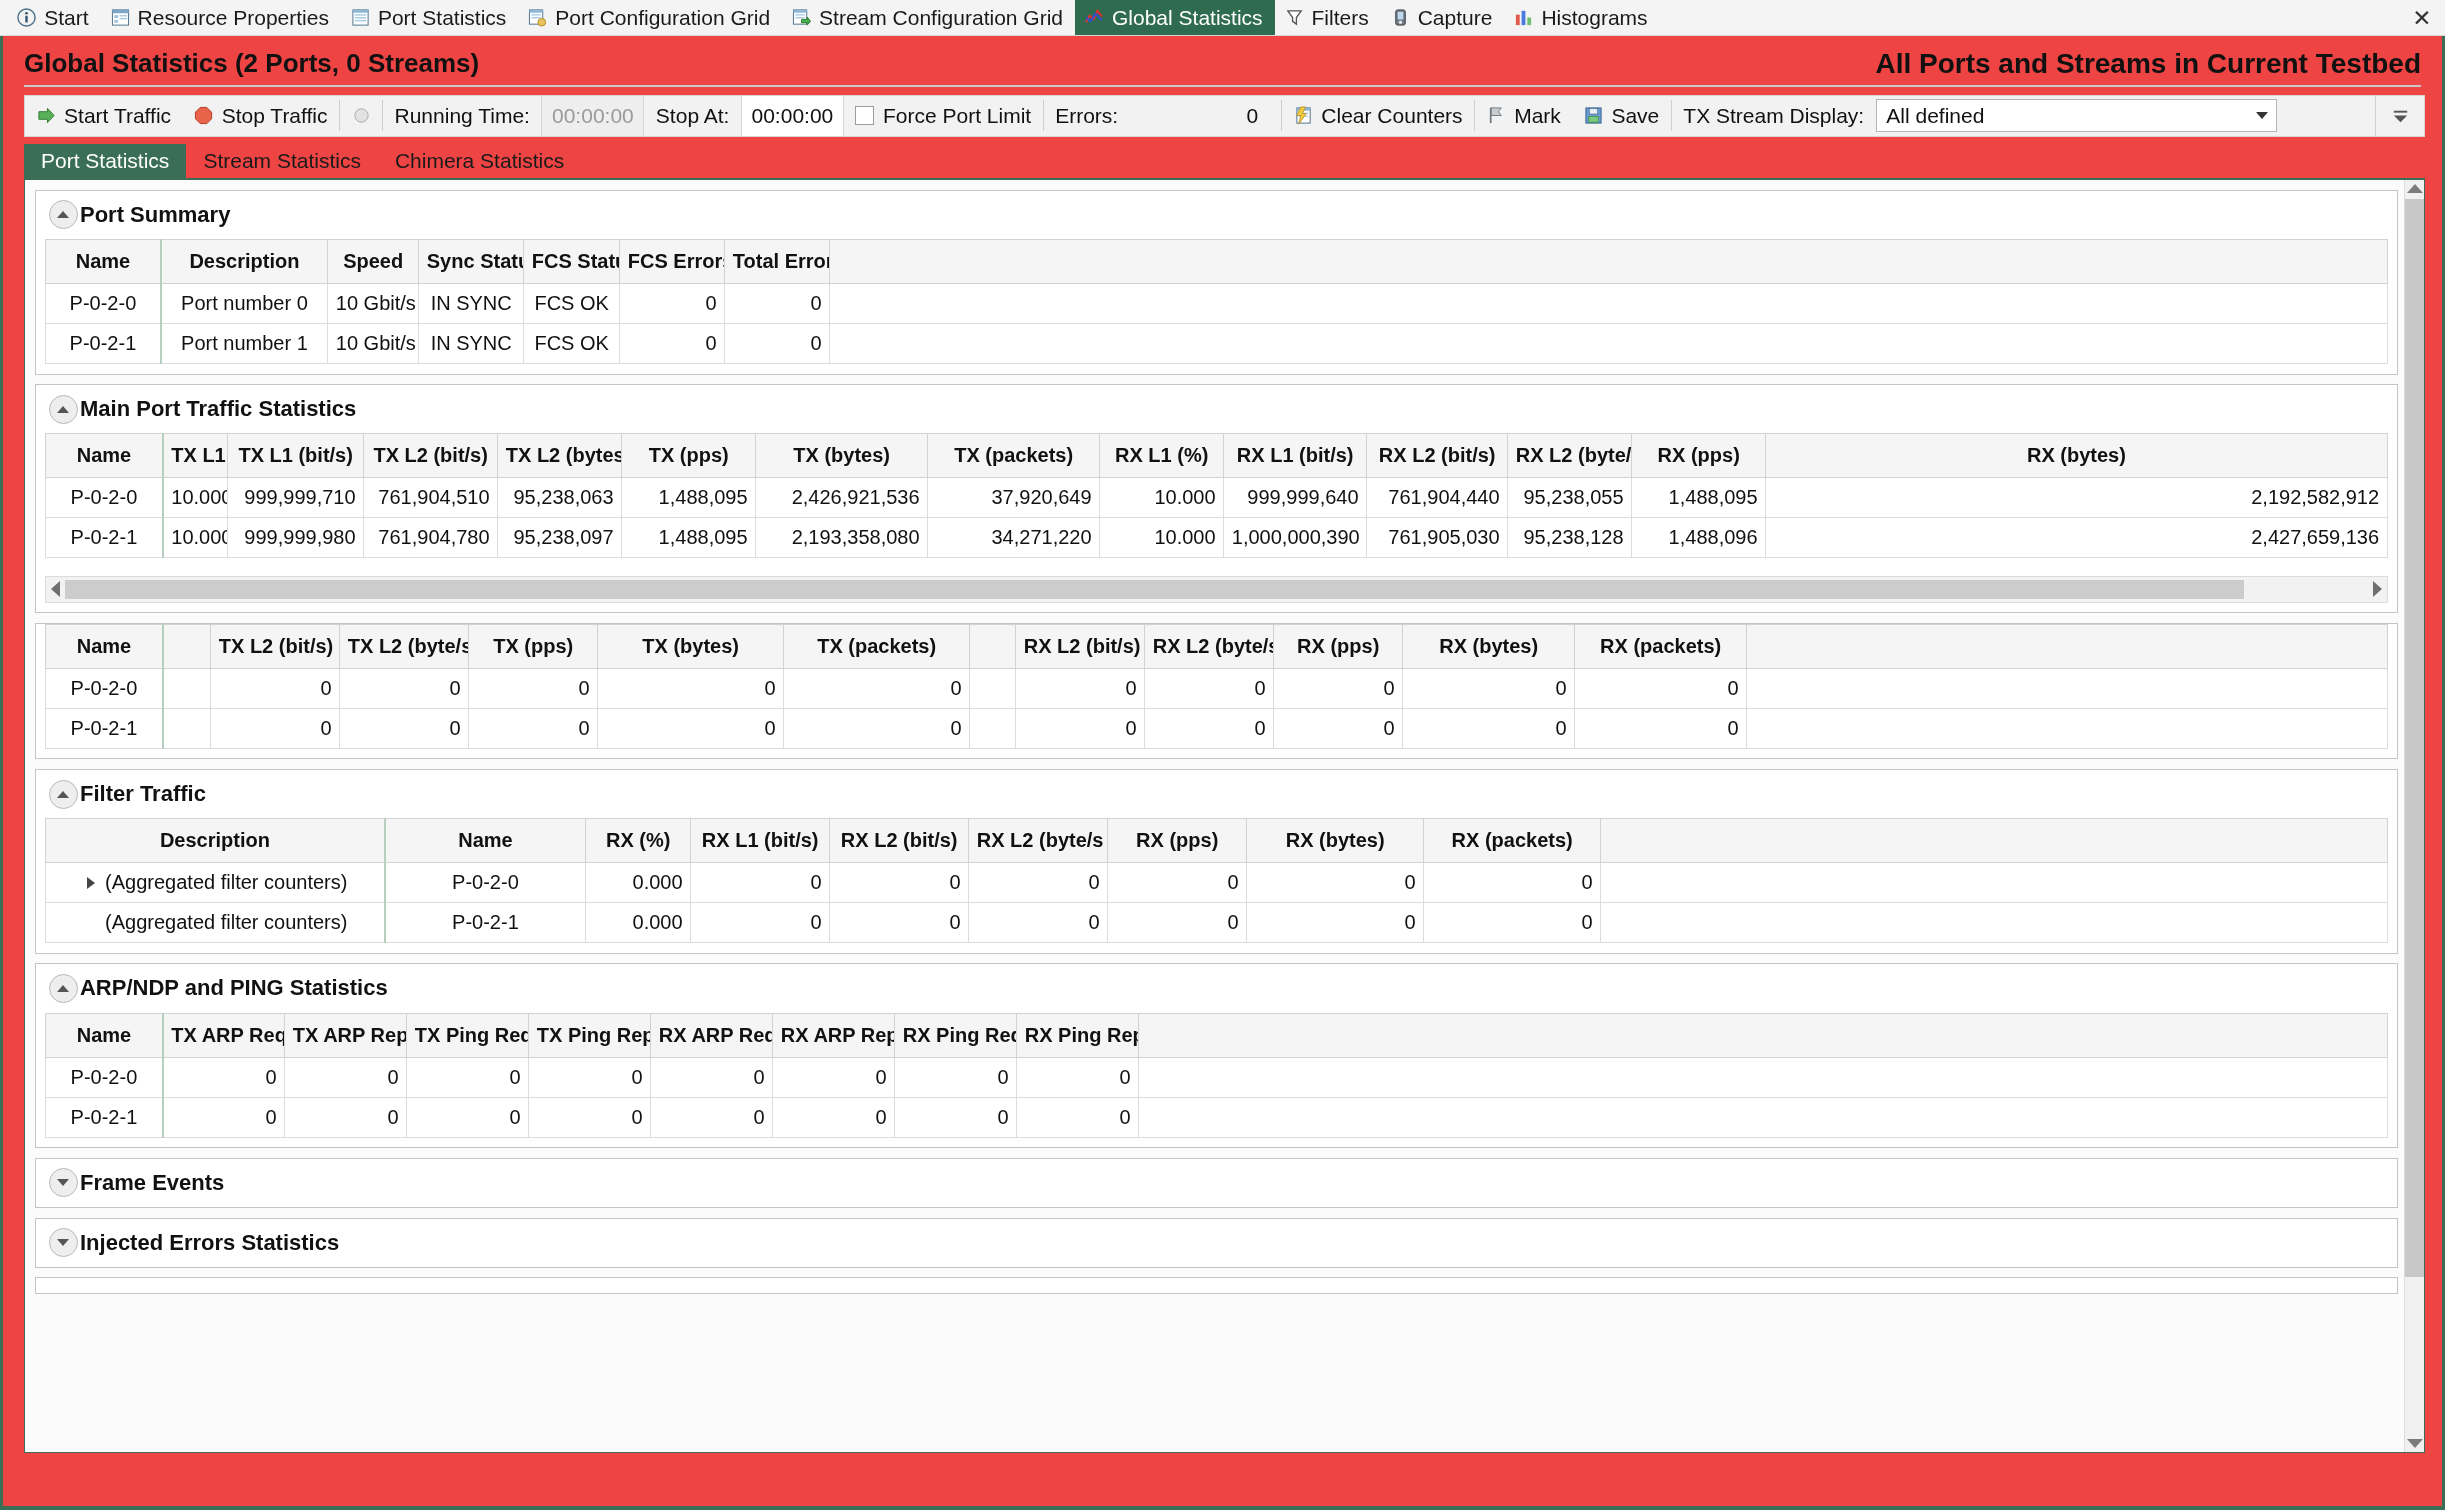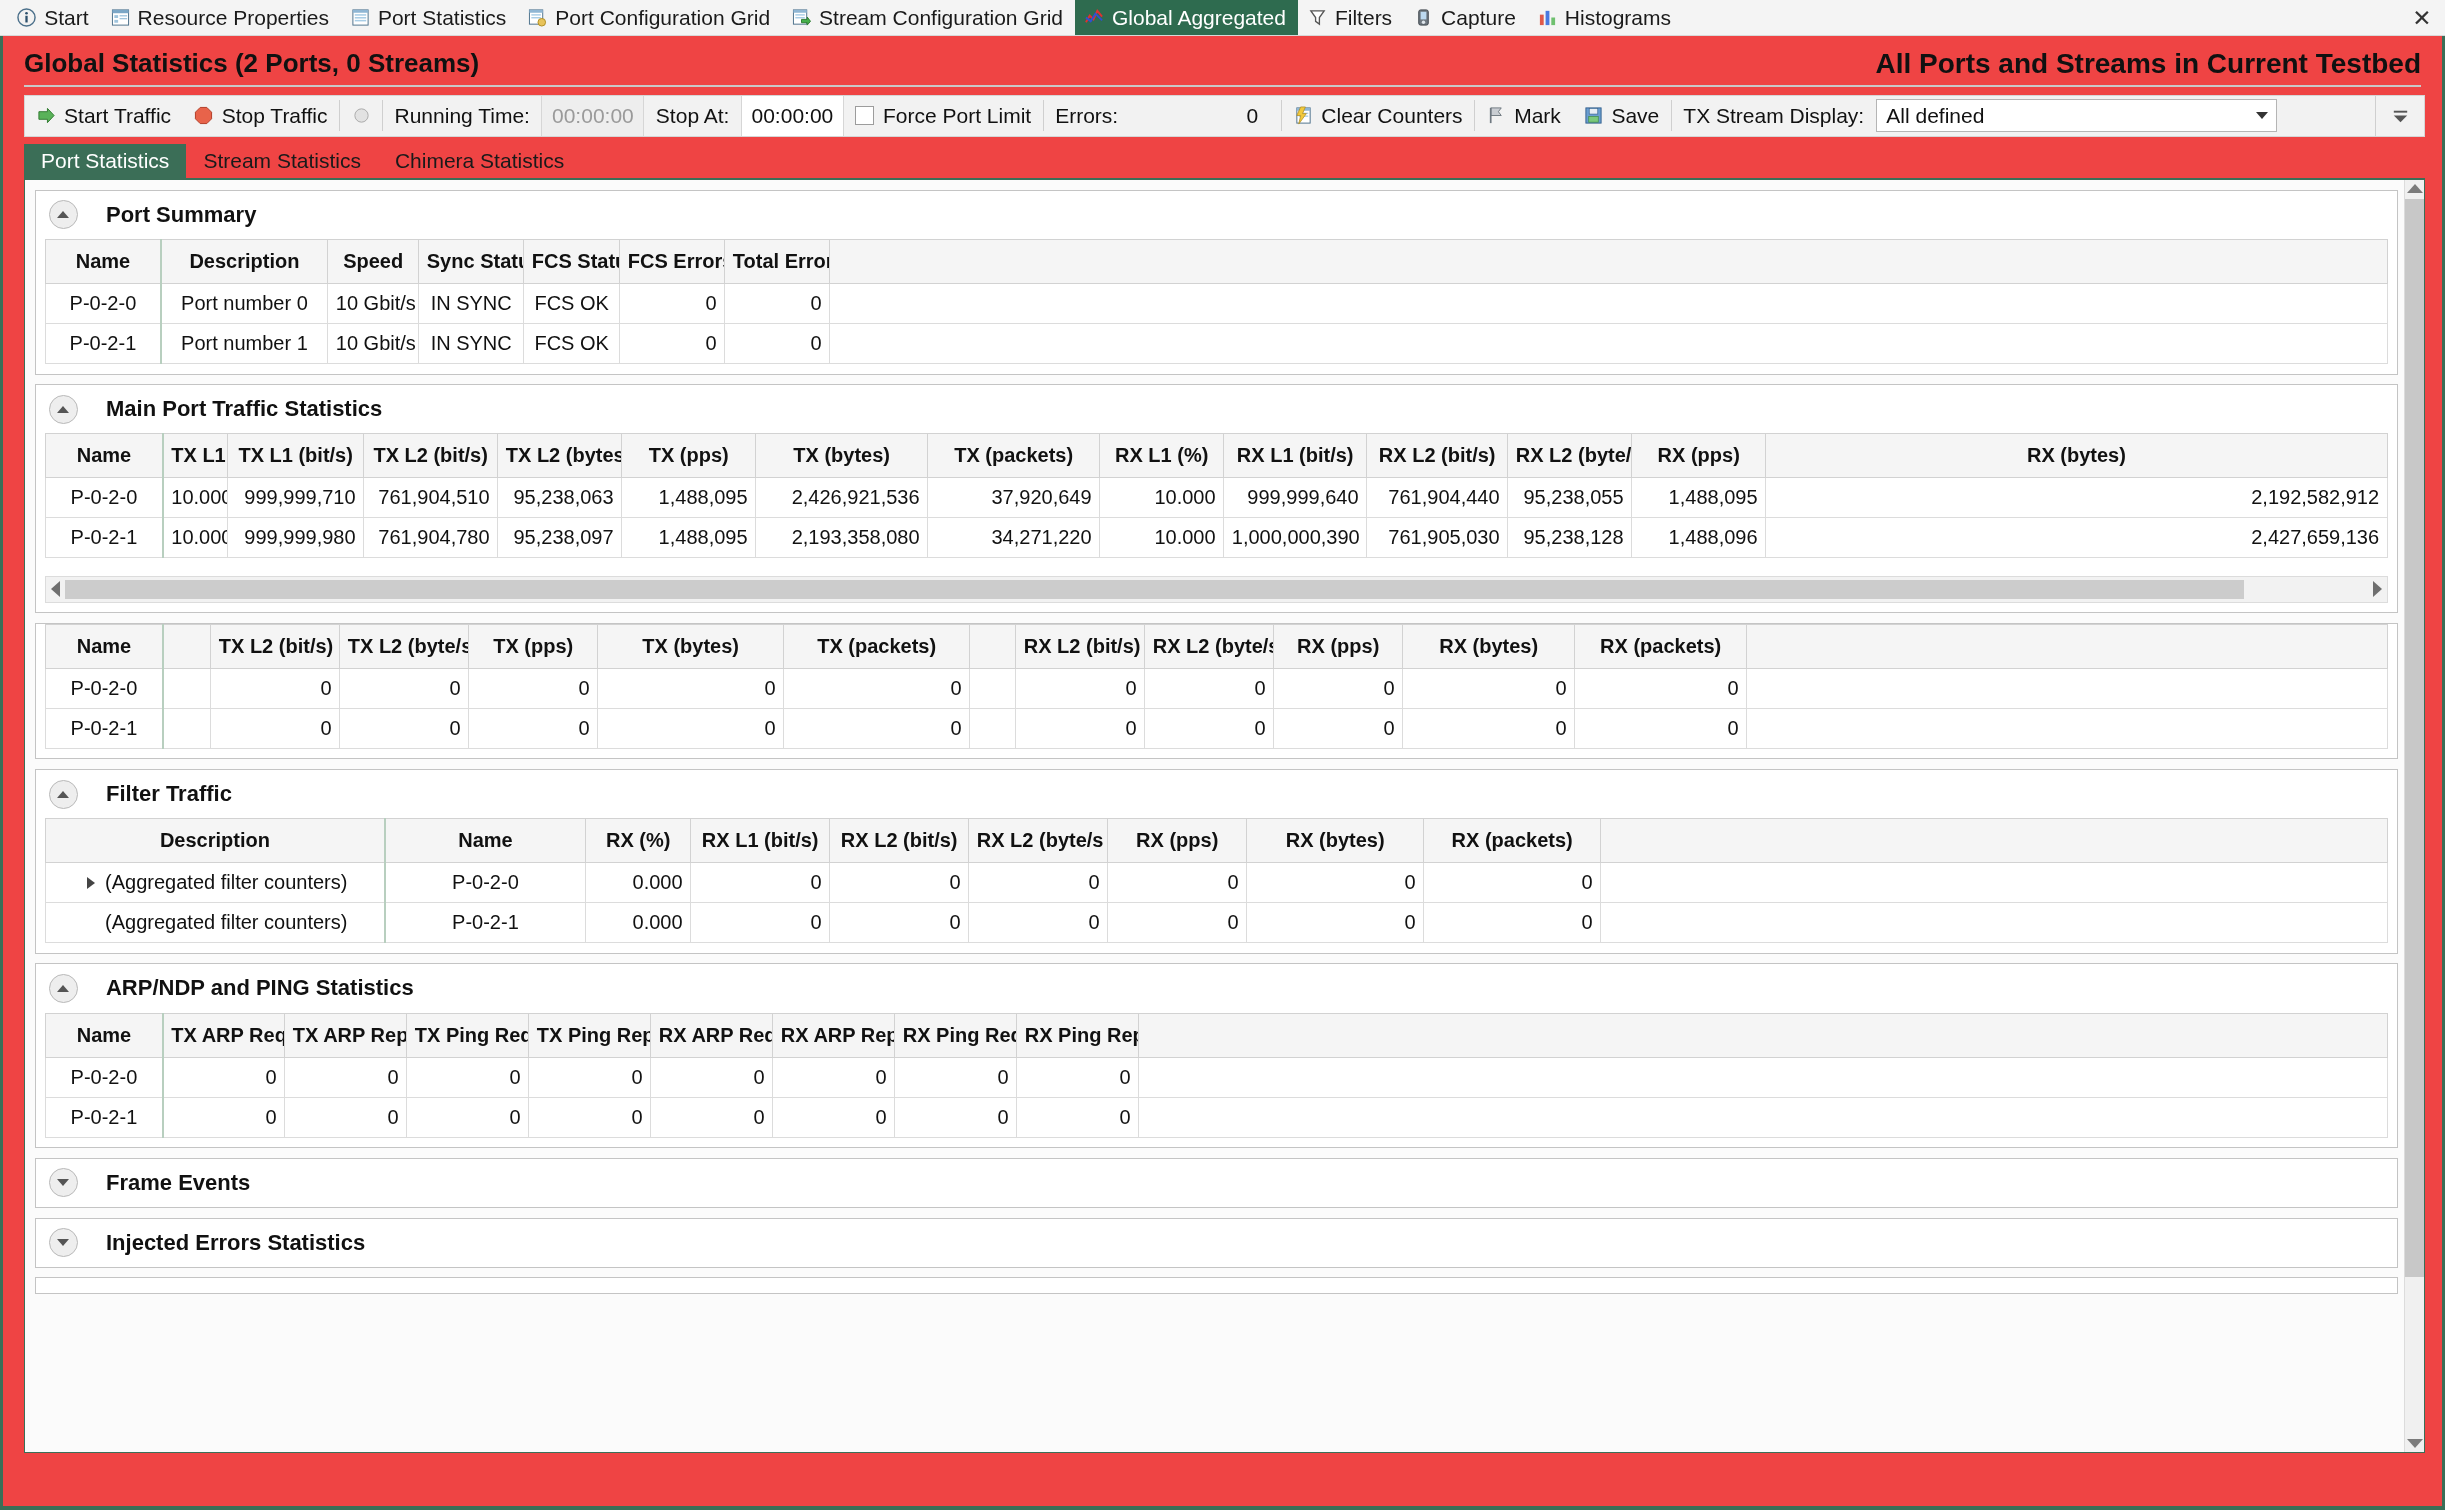--- a/index.html
+++ b/index.html
@@ -134,21 +134,21 @@
   .vs-thumb { width:19px; background:#c8c8c8; margin: 5.7px 0; height: 1078px; }
   .vs-spacer { flex: 1 1 auto; }
 
   
   .panel {
     background:#ffffff;
     border:1px solid #c4c4c4;
     margin-bottom: 9.6px;
   }
   .panel-head {
-    display:flex; align-items:center; gap:28px;
+    display:flex; align-items:center; gap:2px;
     padding: 9.6px 13.4px;
   }
   .twisty {
     width:29px;height:29px;border-radius:50%;
     background:#eeeeee;border:1px solid #b9b9b9;
     display:flex;align-items:center;justify-content:center;
     flex:0 0 auto;
   }
   .tw-up { width:0;height:0;border-left:6.7px solid transparent;border-right:6.7px solid transparent;border-bottom:7.6px solid #555; }
   .tw-dn { width:0;height:0;border-left:6.7px solid transparent;border-right:6.7px solid transparent;border-top:7.6px solid #555; }
@@ -267,21 +267,21 @@
     </span>
     <span>Stream Configuration Grid</span>
   </div>
   <div class="ttab active">
     <span class="ico">
       <svg width="19" height="19" viewBox="0 0 20 20">
           <polyline points="1,15 5,8 9,12 13,3 18,9" fill="none" stroke="#e03030" stroke-width="2"></polyline>
           <polyline points="1,10 6,14 11,6 18,13" fill="none" stroke="#3050d0" stroke-width="2"></polyline>
         </svg>
     </span>
-    <span>Global Aggregated</span>
+    <span>Global Statistics</span>
   </div>
   <div class="ttab">
     <span class="ico">
       <svg width="19" height="19" viewBox="0 0 20 20">
           <path d="M3 3 L17 3 L12 10 L12 17 L8 14 L8 10 Z" fill="#ffffff" stroke="#555" stroke-width="1.4"></path>
         </svg>
     </span>
     <span>Filters</span>
   </div>
   <div class="ttab">

